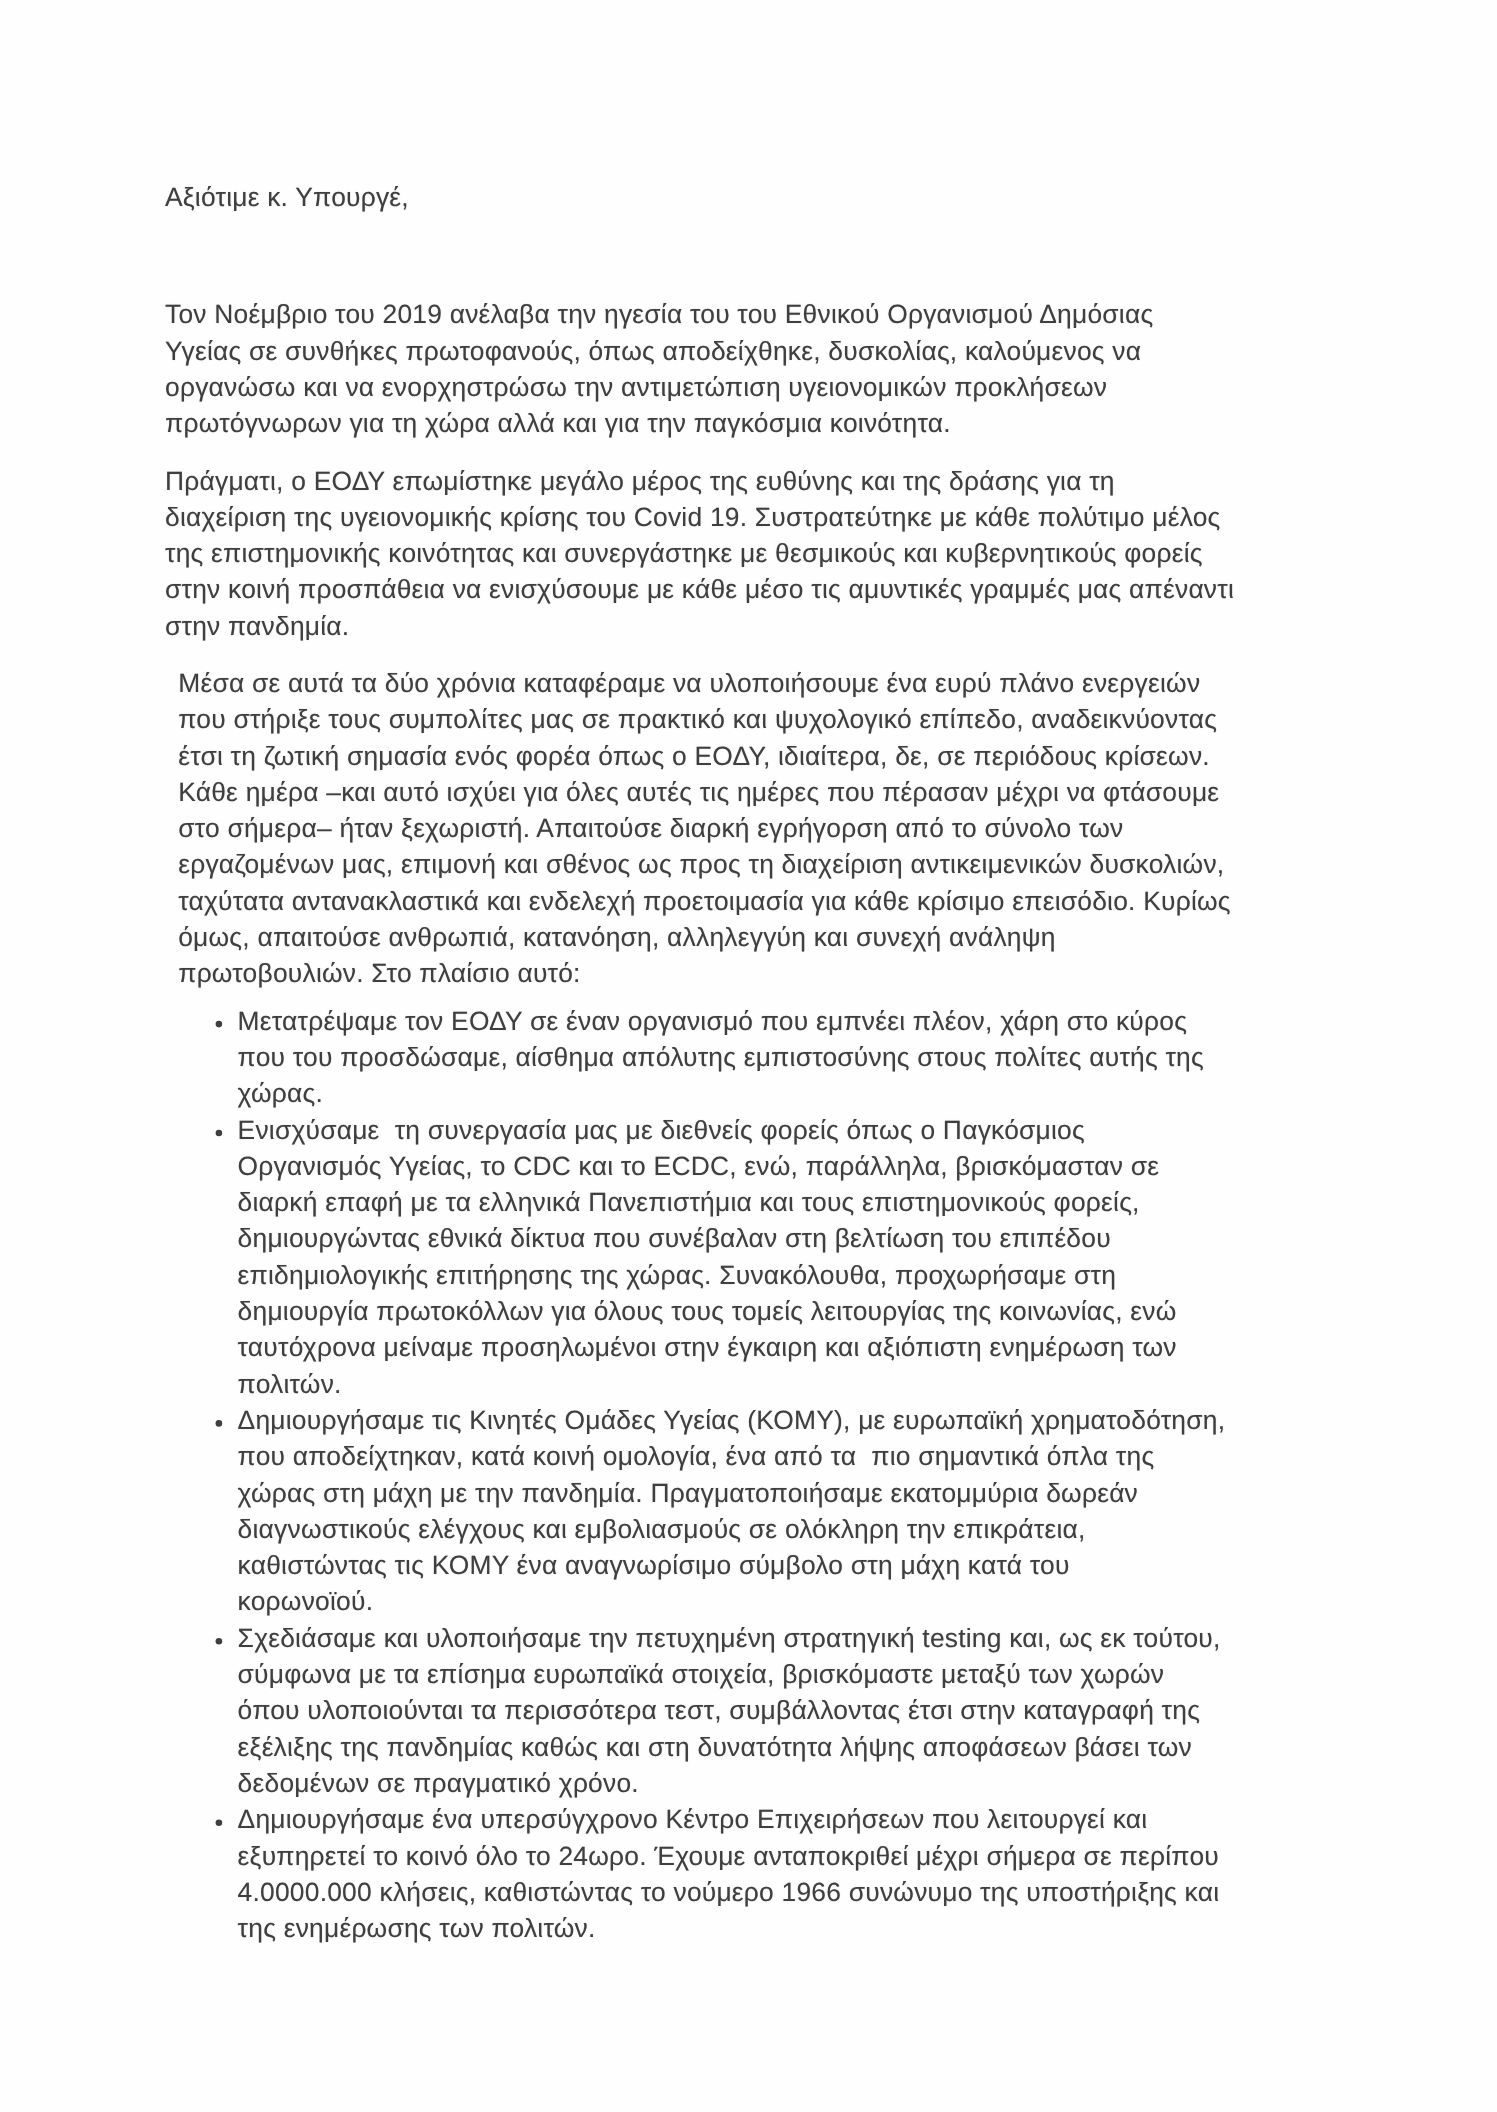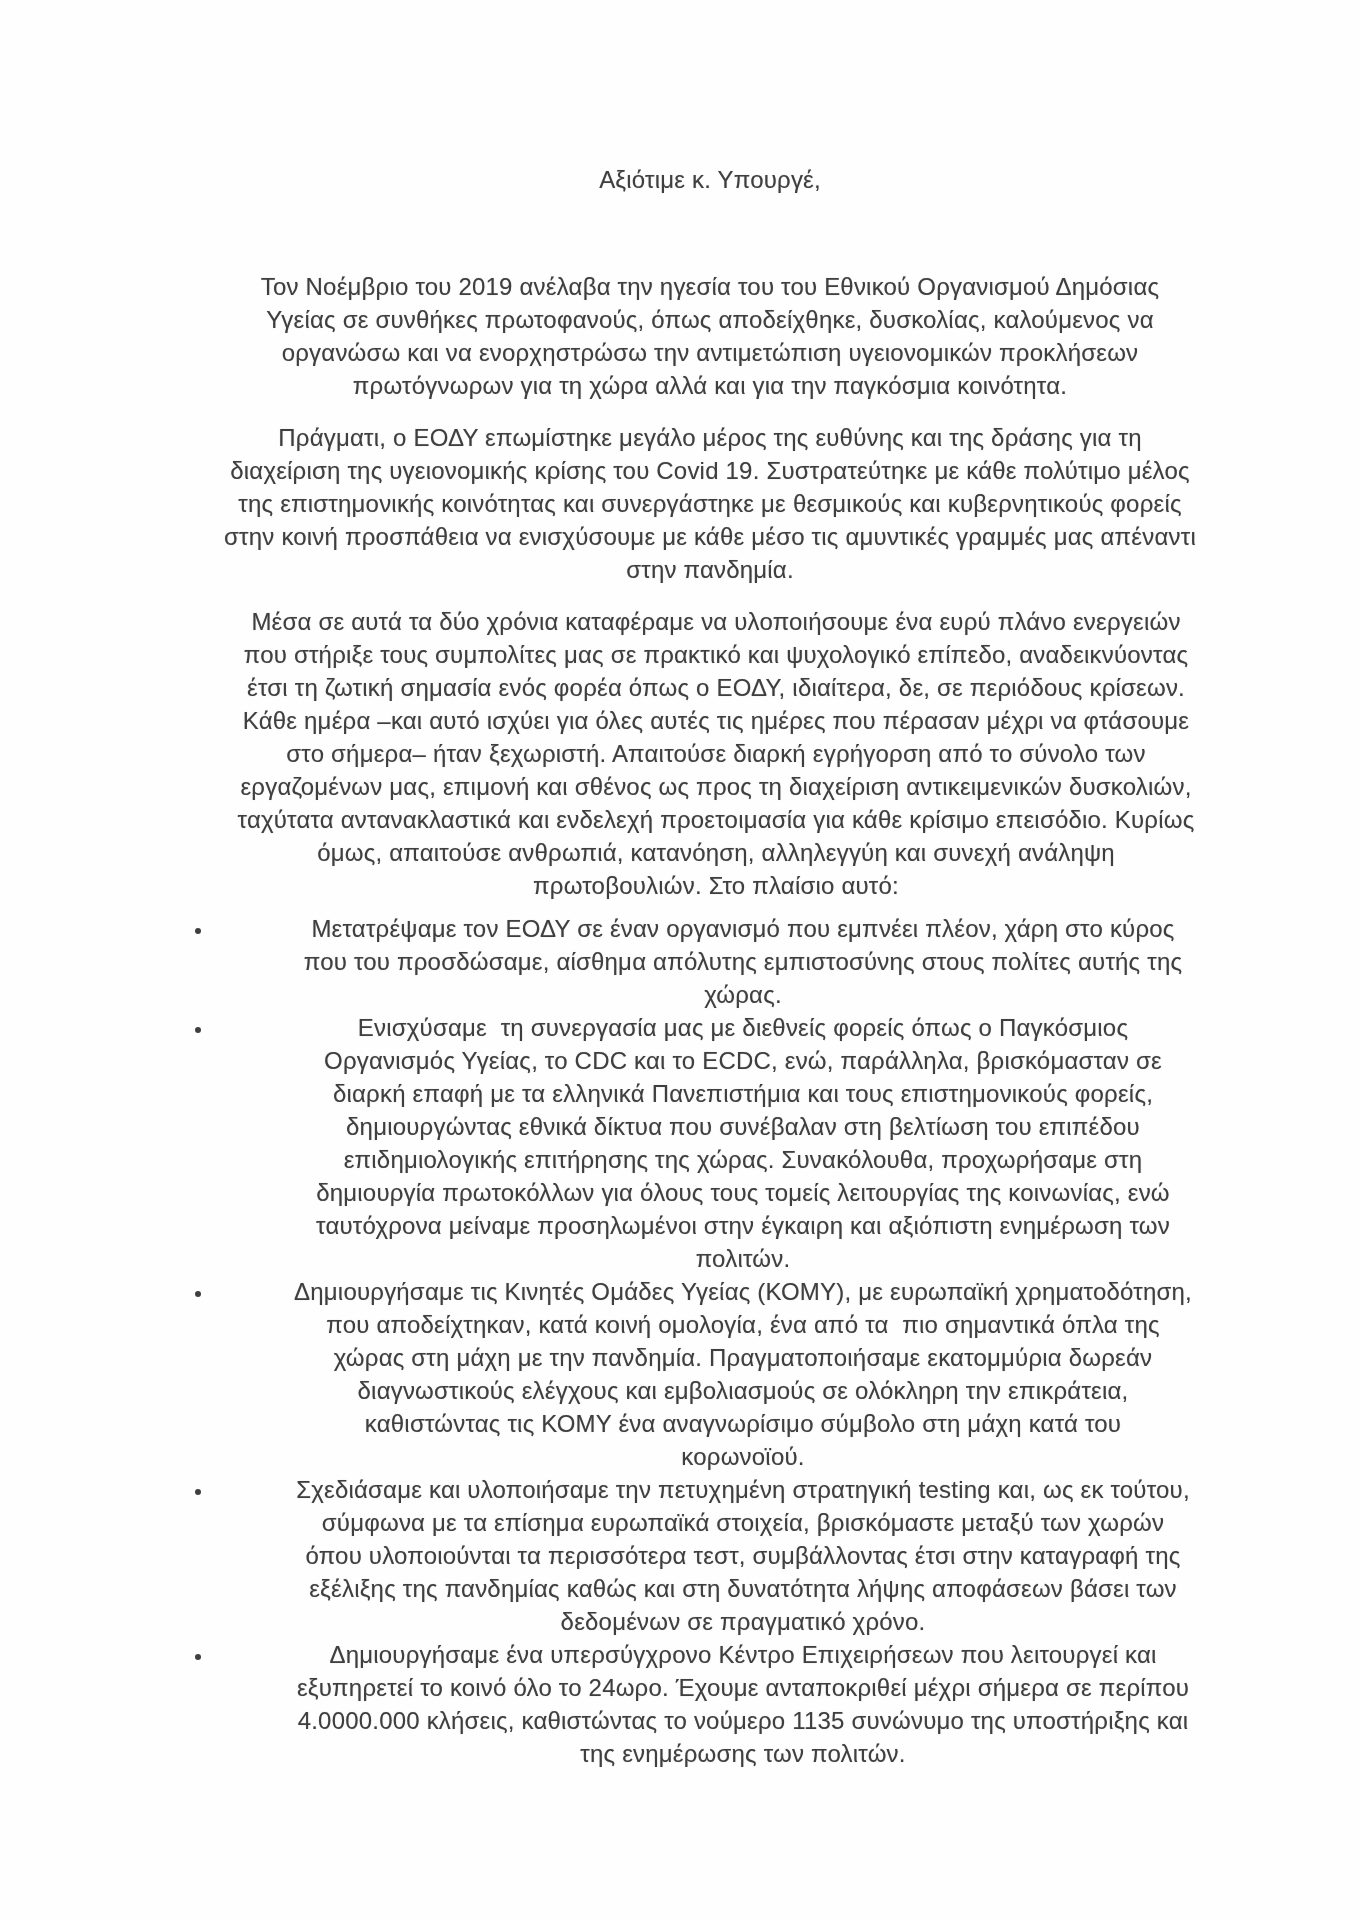--- a/index.html
+++ b/index.html
@@ -14,21 +14,20 @@
     height: 1920px;
     background: #fefefe;
     overflow: hidden;
     font-family: "Liberation Sans", "DejaVu Sans", sans-serif;
     color: #3f3f3f;
     font-size: 24px;
     line-height: 33px;
     letter-spacing: 0.2px;
     
     text-shadow: 0 0 1px rgba(64,64,64,0.35);
-    text-align: center;
   }
   .content {
     position: absolute;
     left: 150px;
     top: 163px;
     width: 1120px;
   }
   .salutation {
     white-space: pre-wrap;
     margin: 0 0 74px 0;
@@ -102,17 +101,17 @@
 διαγνωστικούς ελέγχους και εμβολιασμούς σε ολόκληρη την επικράτεια,
 καθιστώντας τις ΚΟΜΥ ένα αναγνωρίσιμο σύμβολο στη μάχη κατά του
 κορωνοϊού.</li>
       <li>Σχεδιάσαμε και υλοποιήσαμε την πετυχημένη στρατηγική testing και, ως εκ τούτου,
 σύμφωνα με τα επίσημα ευρωπαϊκά στοιχεία, βρισκόμαστε μεταξύ των χωρών
 όπου υλοποιούνται τα περισσότερα τεστ, συμβάλλοντας έτσι στην καταγραφή της
 εξέλιξης της πανδημίας καθώς και στη δυνατότητα λήψης αποφάσεων βάσει των
 δεδομένων σε πραγματικό χρόνο.</li>
       <li>Δημιουργήσαμε ένα υπερσύγχρονο Κέντρο Επιχειρήσεων που λειτουργεί και
 εξυπηρετεί το κοινό όλο το 24ωρο. Έχουμε ανταποκριθεί μέχρι σήμερα σε περίπου
-4.0000.000 κλήσεις, καθιστώντας το νούμερο 1135 συνώνυμο της υποστήριξης και
+4.0000.000 κλήσεις, καθιστώντας το νούμερο 1966 συνώνυμο της υποστήριξης και
 της ενημέρωσης των πολιτών.</li>
     </ul>
   </div>
 </div>
 
 </body></html>

